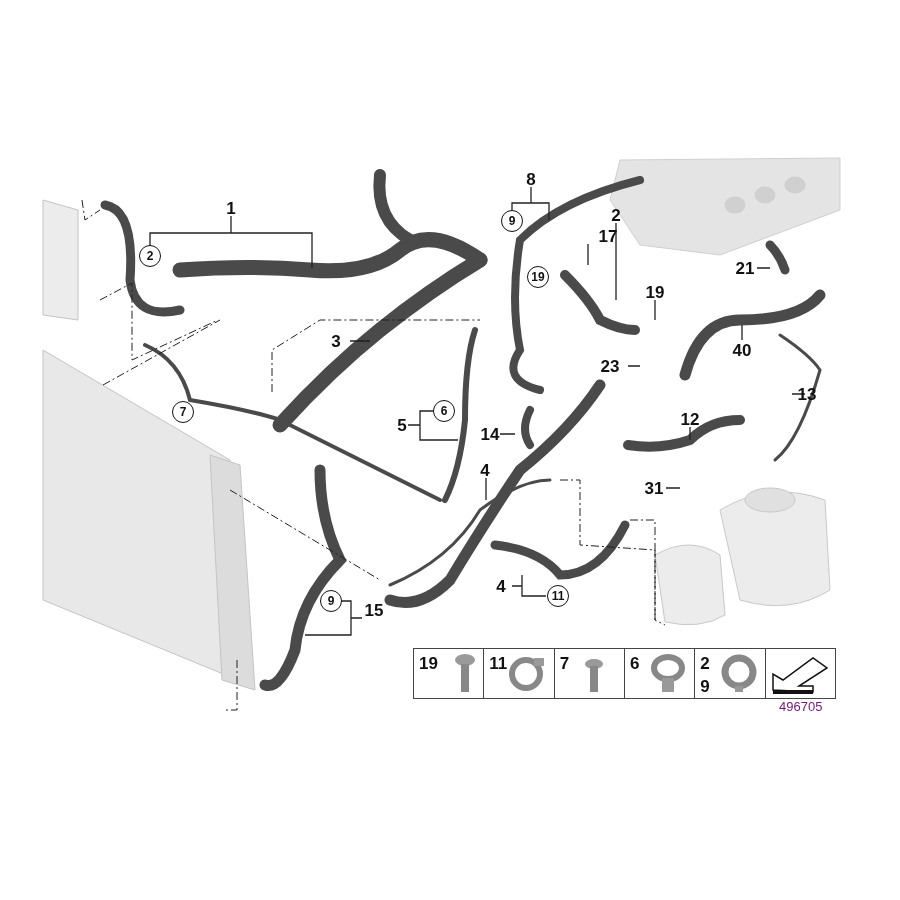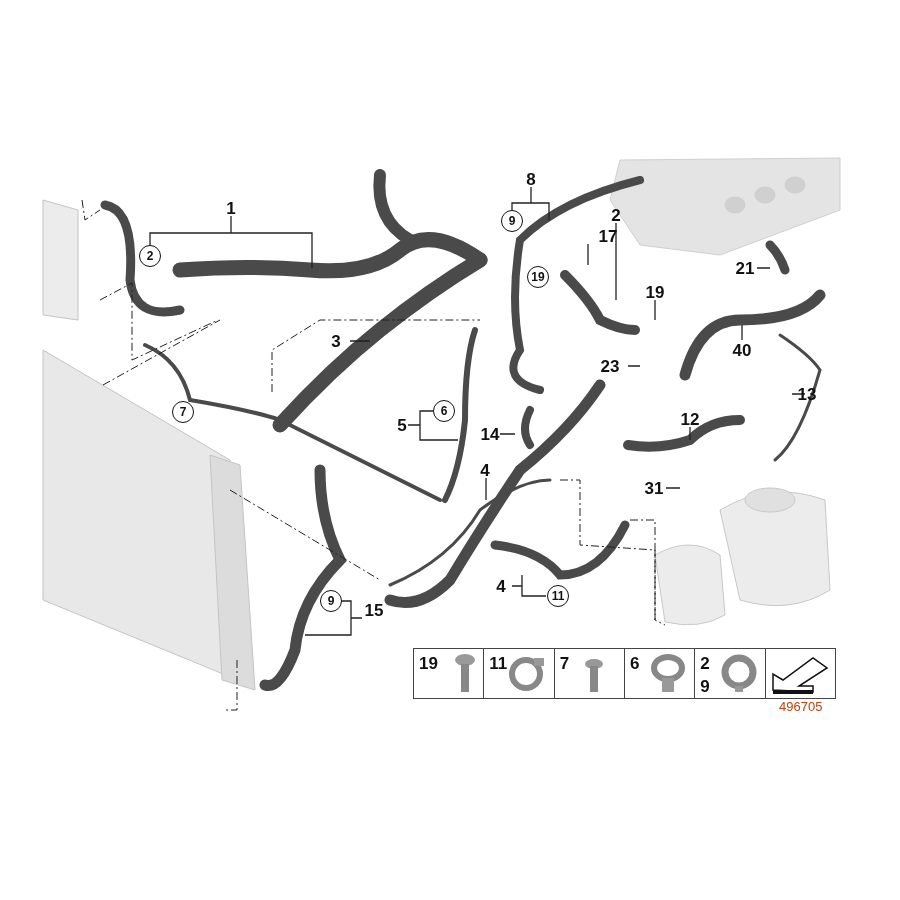--- a/index.html
+++ b/index.html
@@ -5,21 +5,21 @@
   html,body{margin:0;padding:0;background:#ffffff;}
   body{width:900px;height:900px;position:relative;overflow:hidden;font-family:"Liberation Sans",sans-serif;}
   #diagram{position:absolute;left:0;top:0;width:900px;height:900px;}
   .lbl{position:absolute;font-weight:bold;font-size:17px;color:#111;line-height:1;transform:translate(-50%,-50%);white-space:nowrap;}
   .circ{position:absolute;width:20px;height:20px;border:1.6px solid #111;border-radius:50%;font-weight:bold;font-size:12px;color:#111;display:flex;align-items:center;justify-content:center;transform:translate(-50%,-50%);background:#fff;}
   #legend{position:absolute;left:413px;top:648px;width:421px;height:49px;border:1px solid #444;display:flex;background:#fff;}
   .cell{flex:1;border-right:1px solid #444;position:relative;}
   .cell:last-child{border-right:none;}
   .cell .num{position:absolute;left:5px;top:4px;font-weight:bold;font-size:17px;color:#111;line-height:1.35;}
   .cell svg{position:absolute;right:6px;top:3px;}
-  #docnum{position:absolute;left:779px;top:699px;font-size:13px;color:#c2410c;}
+  #docnum{position:absolute;left:779px;top:699px;font-size:13px;color:#701a75;}
 </style>
 </head>
 <body>
 
 <div id="diagram">
   <svg width="900" height="900">
 
     <g fill="#e8e8e8" stroke="#c4c4c4">
       <polygon points="43,350 230,460 250,685 43,600"></polygon>
       <polygon points="210,455 240,465 255,690 222,680" fill="#dcdcdc"></polygon>

